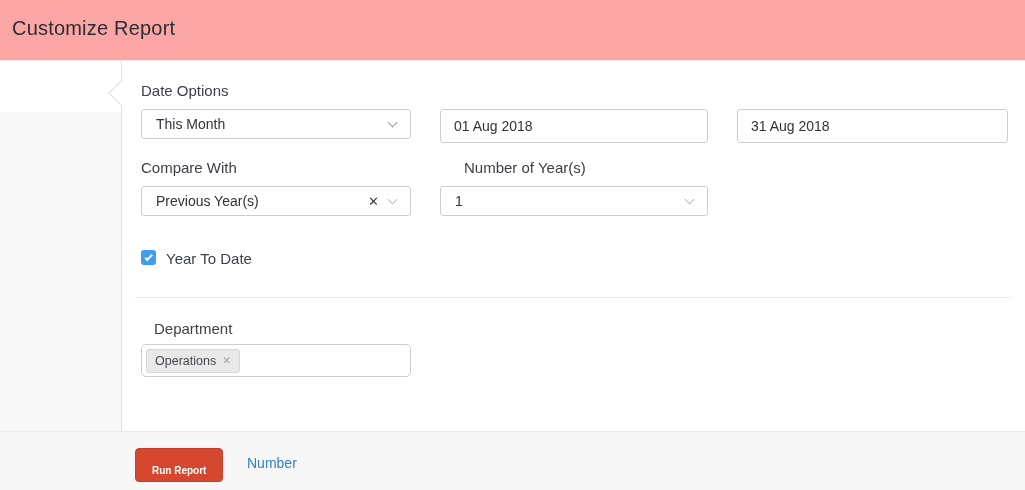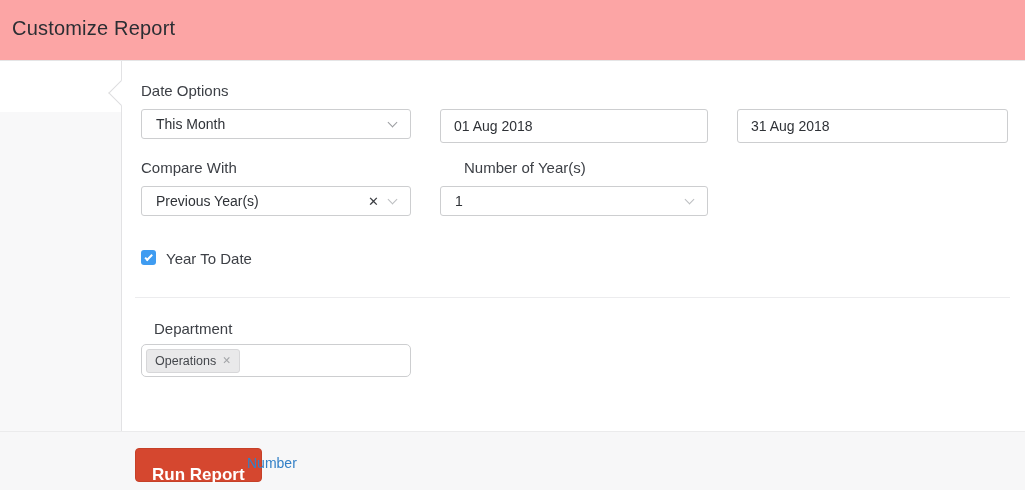--- a/index.html
+++ b/index.html
@@ -39,21 +39,21 @@
   
   .tag-field{position:absolute;left:141px;top:344px;width:270px;height:33px;background:#fff;
              border:1px solid #cdced0;border-radius:5px;display:flex;align-items:center;padding:0 4px;cursor:text;}
   .tag{display:inline-flex;align-items:center;gap:6px;background:#e9e9ea;border:1px solid #d7d7d9;border-radius:3px;
        padding:4px 8px;font-size:12.5px;color:#44474c;}
   .tag .x{color:#a3a5a8;font-size:10.5px;cursor:pointer;line-height:1;}
 
   
   .footer{position:absolute;left:0;top:431px;width:1025px;height:59px;background:#f7f7f8;border-top:1px solid #ebebec;}
   .run-btn{position:absolute;left:135px;top:16px;height:31px;padding:16px 16px;background:var(--accent-red,#d5472f);
-           color:#fff;border:1px solid #c64128;border-radius:4px;font-size:17px;font-weight:700;
+           color:#fff;border:1px solid #c64128;border-radius:4px;font-size:10px;font-weight:700;
            font-family:inherit;cursor:pointer;}
   .cancel-link{position:absolute;left:247px;top:23px;font-size:14px;color:var(--link-blue,#3380c7);
                text-decoration:none;cursor:pointer;}
 </style>
 </head>
 <body>
 
 <div class="page">
 
   <div class="header">

